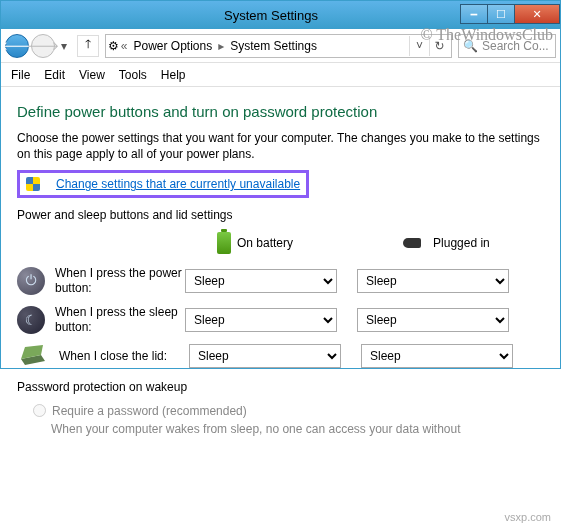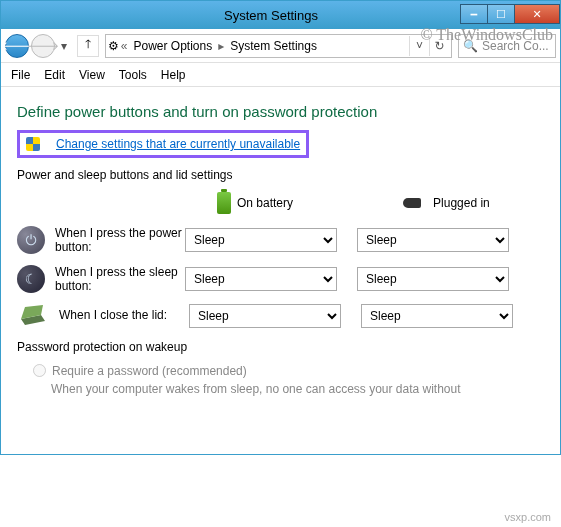--- a/index.html
+++ b/index.html
@@ -1,17 +1,17 @@
 <!DOCTYPE html>
 <html><head>
 <meta charset="utf-8">
 <style>
 * { box-sizing: border-box; margin: 0; padding: 0; font-family: 'Segoe UI', Tahoma, sans-serif; font-size: 12px; }
 body { background: #fff; width: 561px; height: 527px; overflow: hidden; }
-.window { width: 561px; height: 455px; border: 1px solid #3a9ecc; background: #fff; }
+.window { width: 561px; height: 369px; border: 1px solid #3a9ecc; background: #fff; }
 .titlebar { height: 28px; background: linear-gradient(#5cb3e8,#3a9ecc); display: flex; align-items: center; justify-content: space-between; color: #000; }
 .titlebar .title { flex: 1; text-align: center; font-size: 13px; }
 .winbtns { display: flex; height: 22px; margin-right: 0; }
 .winbtn { width: 28px; height: 20px; border: 1px solid #2a5a7a; margin-left: -1px; display: flex; align-items: center; justify-content: center; font-size: 11px; cursor: pointer; }
 .minbtn { background: linear-gradient(#7fc3ec,#4fa8dc); color: #fff; }
 .maxbtn { background: linear-gradient(#7fc3ec,#4fa8dc); color: #fff; }
 .closebtn { background: linear-gradient(#e67a5a,#c8432a); color: #fff; width: 46px; }
 .navbar { height: 34px; background: #fff; display: flex; align-items: center; padding: 0 4px; gap: 2px; border-bottom: 1px solid #e0e0e0; }
 .navbtn { width: 24px; height: 24px; border: 1px solid #bcbcbc; border-radius: 50%; display: flex; align-items: center; justify-content: center; }
 .navbtn.active { background: linear-gradient(#5fb5ea,#2a87c8); border-color: #1a6aa8; color: #fff; }
@@ -100,20 +100,21 @@
     <span class="menuitem">File</span>
     <span class="menuitem">Edit</span>
     <span class="menuitem">View</span>
     <span class="menuitem">Tools</span>
     <span class="menuitem">Help</span>
   </div>
   <div class="watermark">© TheWindowsClub</div>
 
   <div class="content">
     <div class="heading">Define power buttons and turn on password protection</div>
+    <div class="desc">Choose the power settings that you want for your computer. The changes you make to the settings on this page apply to all of your power plans.</div>
 
     <div class="adminlink">
       <div class="shield"></div>
       <span class="linktext">Change settings that are currently unavailable</span>
     </div>
 
     <div class="section">Power and sleep buttons and lid settings</div>
 
     <div class="colheads">
       <div class="iconcol">

